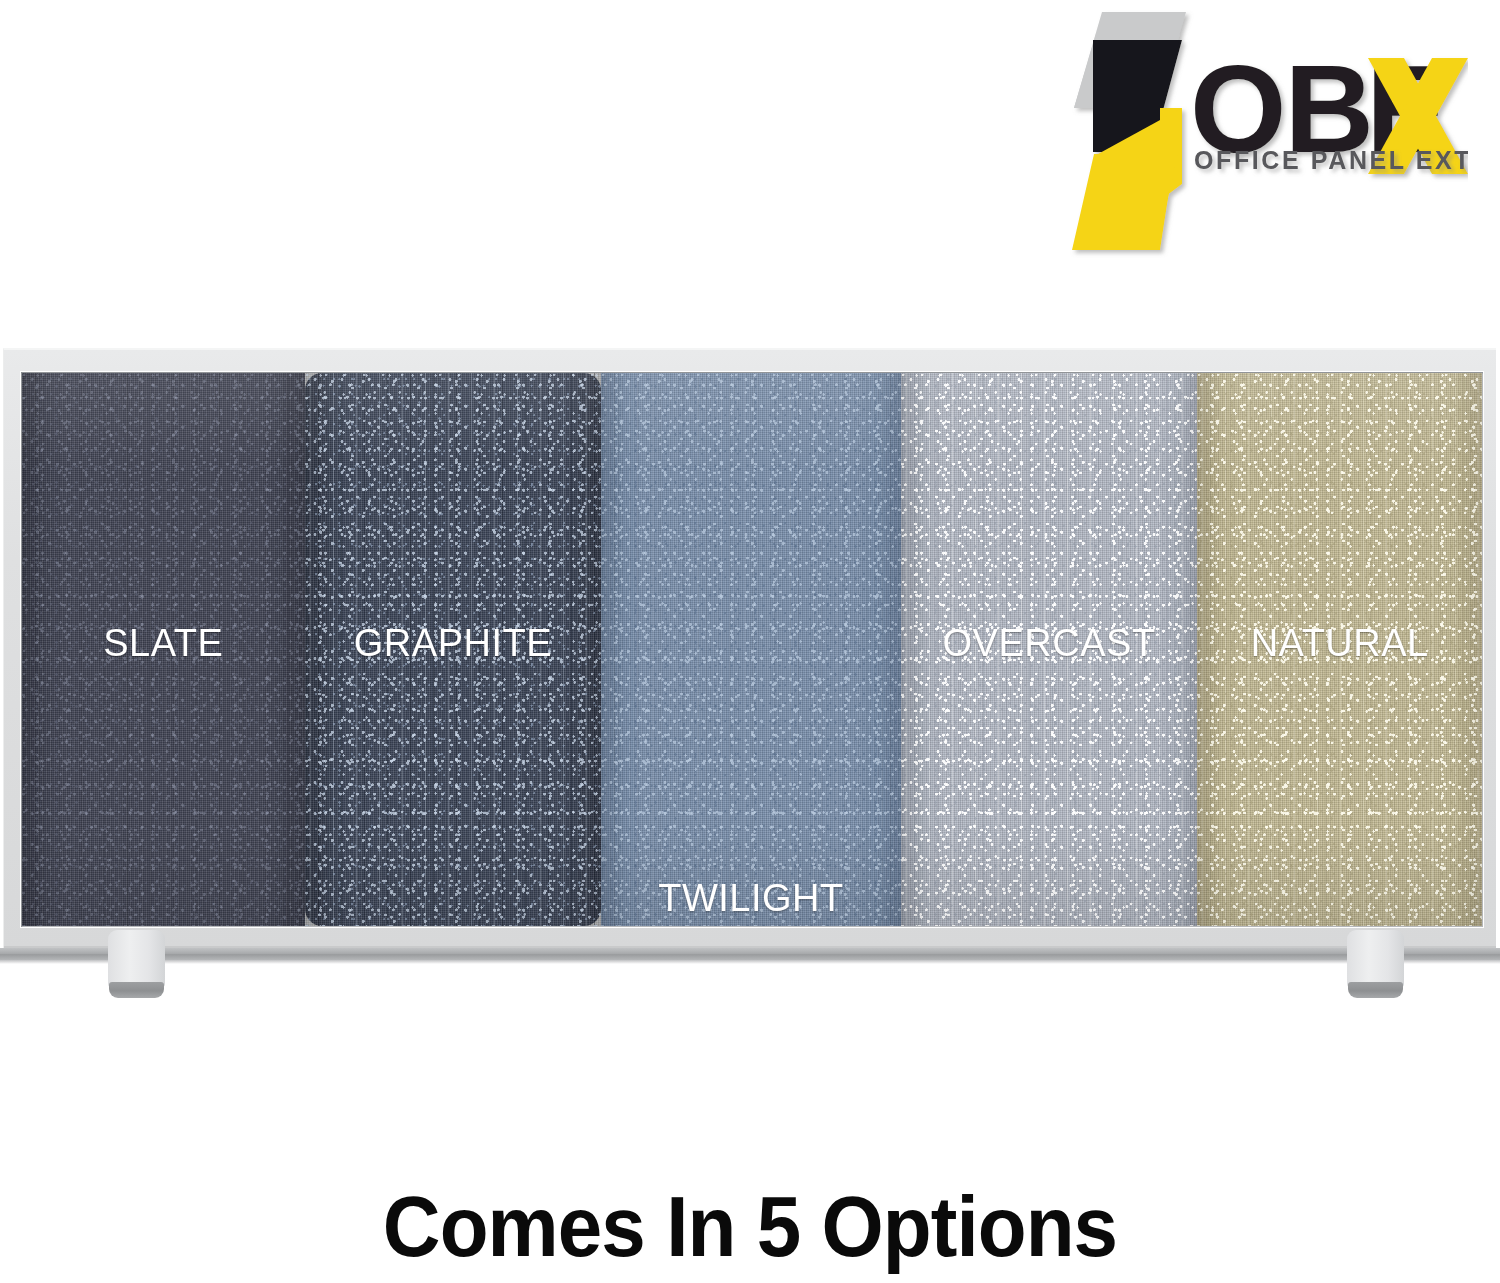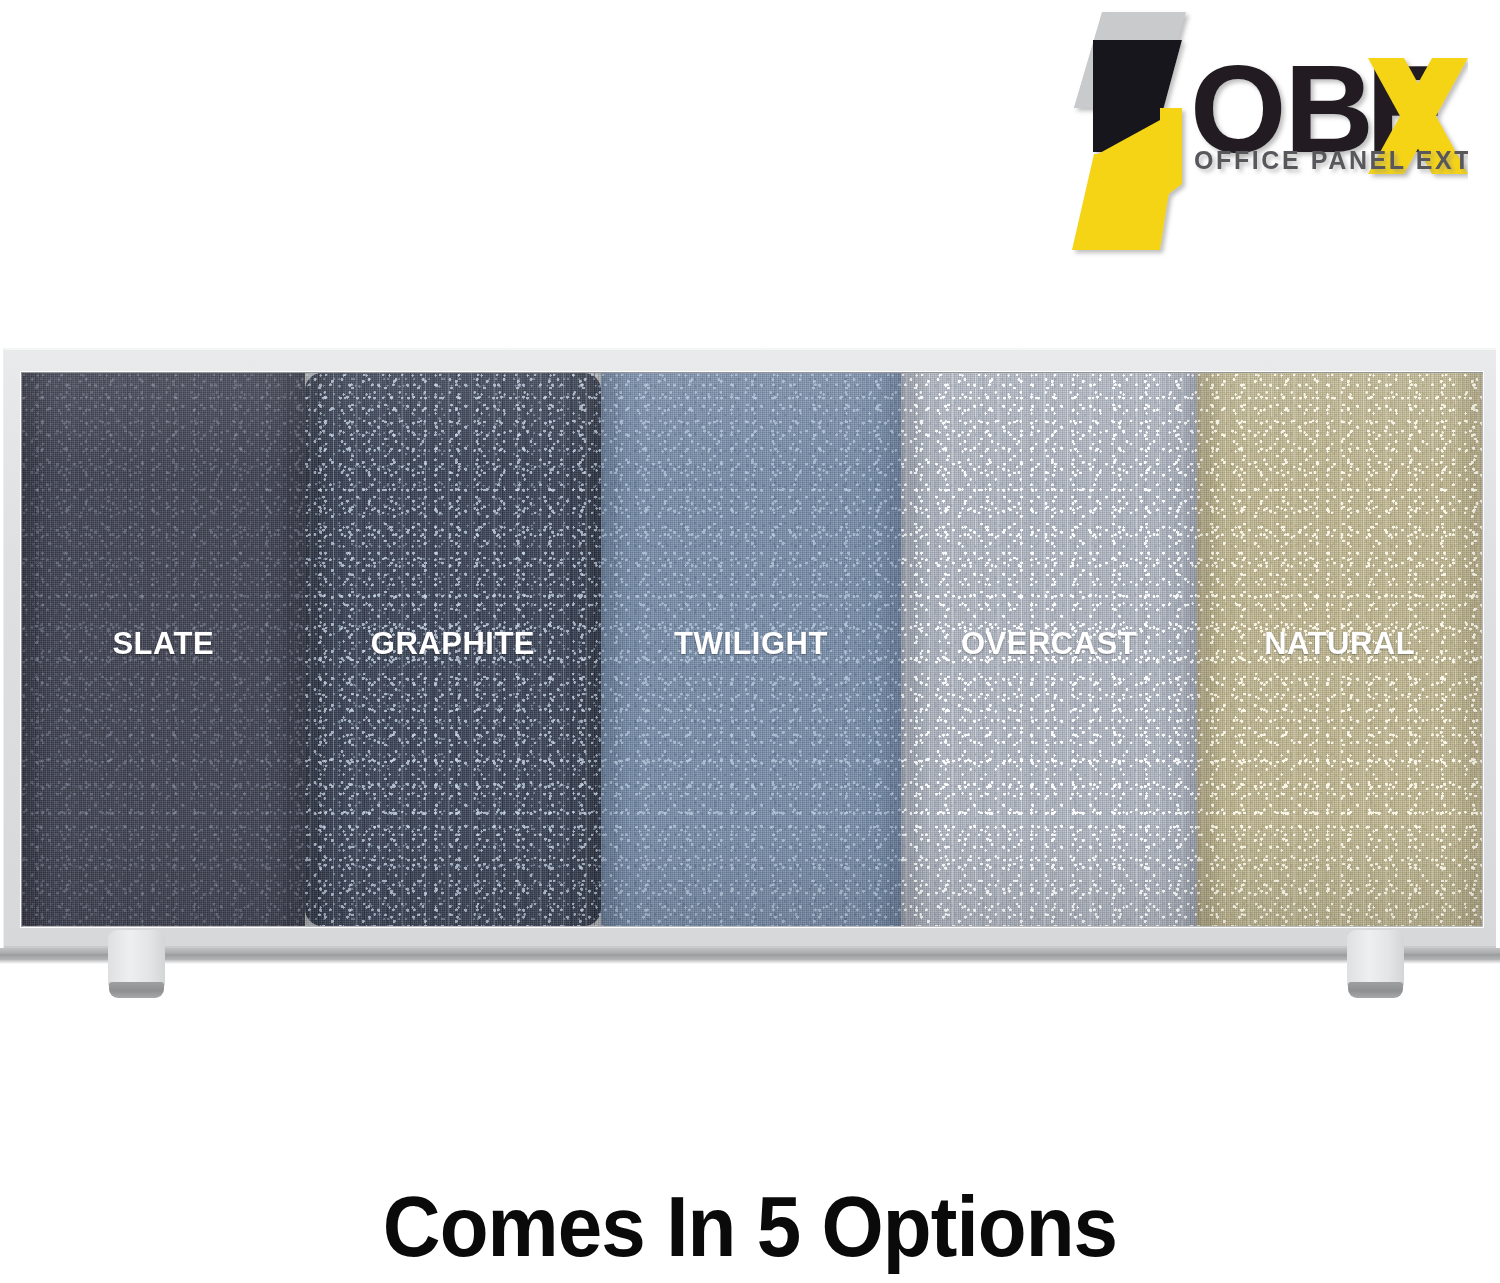--- a/index.html
+++ b/index.html
@@ -69,23 +69,23 @@
     position: relative;
     height: 100%;
     display: flex;
     align-items: center;
     justify-content: center;
   }
   .swatch-label {
     position: relative;
     z-index: 5;
     color: #ffffff;
-    font-size: 31px;
+    font-size: 38px;
     font-family: "Liberation Sans", sans-serif;
-    font-weight: 700;
+    font-weight: 400;
     letter-spacing: 0.5px;
     white-space: nowrap;
     text-shadow: 0 1px 2px rgba(0,0,0,.35);
     transform: translateY(-6px);
   }
   
   .tex {
     position: absolute;
     inset: 0;
     pointer-events: none;
@@ -254,21 +254,21 @@
             <span class="swatch-label">SLATE</span>
           </div>
           <div class="swatch" style="flex: 297 0 0px; background: linear-gradient(90deg, rgb(47, 54, 70) 0%, rgb(59, 68, 87) 14%, rgb(59, 68, 87) 86%, rgb(47, 54, 70) 100%); border-radius: 17px; --fleck: rgba(206,219,236,0.72); --fleck2: rgba(150,168,193,0.60); --streak: rgba(214,226,240,0.30); --streak2: rgba(20,26,38,0.40);">
             <div class="tex tex-warp"></div>
             <div class="tex tex-weft"></div>
             <div class="tex tex-streak"></div>
             <div class="tex tex-fleck"></div>
             <div class="tex tex-vignette"></div>
             <span class="swatch-label">GRAPHITE</span>
           </div>
-          <div class="swatch" style="flex: 300 0 0px; background: linear-gradient(90deg, rgb(109, 132, 163) 0%, rgb(122, 144, 173) 14%, rgb(122, 144, 173) 86%, rgb(109, 132, 163) 100%); --fleck: rgba(186,203,223,0.70); --fleck2: rgba(88,110,139,0.55); --streak: rgba(255,255,255,0.08); --streak2: rgba(0,0,0,0.06);">
+          <div class="swatch" style="flex: 300 0 0px; background: linear-gradient(90deg, rgb(109, 132, 163) 0%, rgb(122, 144, 173) 14%, rgb(122, 144, 173) 86%, rgb(109, 132, 163) 100%); align-items: flex-end; --fleck: rgba(186,203,223,0.70); --fleck2: rgba(88,110,139,0.55); --streak: rgba(255,255,255,0.08); --streak2: rgba(0,0,0,0.06);">
             <div class="tex tex-warp"></div>
             <div class="tex tex-weft"></div>
             <div class="tex tex-streak"></div>
             <div class="tex tex-fleck"></div>
             <div class="tex tex-vignette"></div>
             <span class="swatch-label">TWILIGHT</span>
           </div>
           <div class="swatch" style="flex: 297 0 0px; background: linear-gradient(90deg, rgb(167, 174, 187) 0%, rgb(180, 186, 198) 14%, rgb(180, 186, 198) 86%, rgb(167, 174, 187) 100%); align-items: center; --fleck: rgba(255,255,255,0.92); --fleck2: rgba(144,152,166,0.50); --streak: rgba(255,255,255,0.38); --streak2: rgba(120,128,142,0.30);">
             <div class="tex tex-warp"></div>
             <div class="tex tex-weft"></div>

